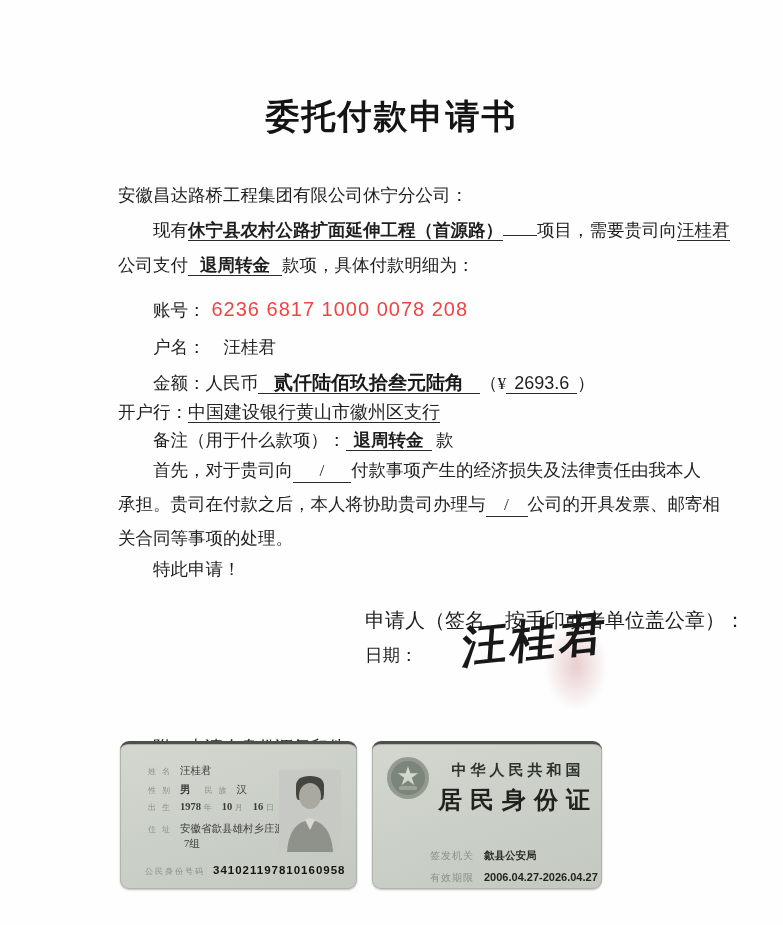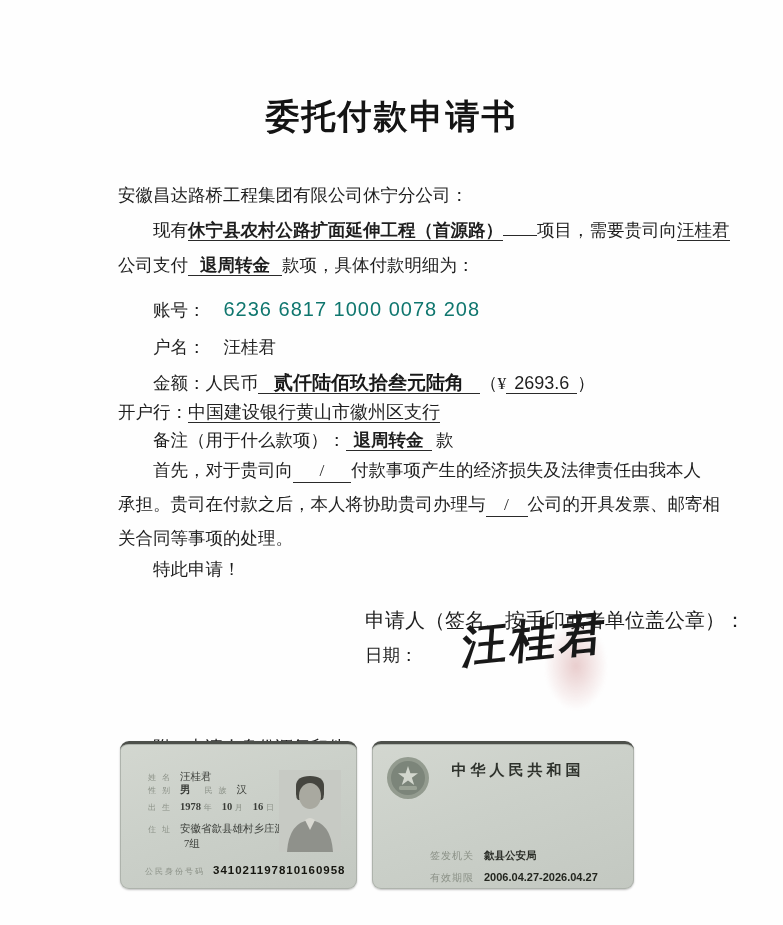--- a/index.html
+++ b/index.html
@@ -19,21 +19,21 @@
   .blank-sm{display:inline-block;width:34px;}
   .blank-slash{display:inline-block;min-width:58px;text-align:center;}
   .blank-slash2{display:inline-block;min-width:42px;text-align:center;}
   .pad{padding:0 12px;}
   .pad-sm{padding:0 8px;}
 
   .salutation{top:184px;left:118px;}
   .p-intro1{top:219px;left:153px;}
   .p-intro2{top:254px;left:118px;}
   .f-account{top:296px;left:153px;}
-  .acct-num{font-size:20px;letter-spacing:1px;color:#0f766e;margin-left:18px;}
+  .acct-num{font-size:20px;letter-spacing:1px;color:#ef4444;margin-left:6px;}
   .f-holder{top:336px;left:153px;}
   .holder-name{margin-left:18px;}
   .f-amount{top:371px;left:153px;}
   .amount-words{font-size:19px;padding:0 16px;color:#191919;}
   .amount-num{font-size:18px;padding:0 8px;}
   .f-bank{top:401px;left:118px;}
   .bank-name{font-size:18px;}
   .f-remark{top:429px;left:153px;}
   .st1{top:459px;left:153px;}
   .st2{top:493px;left:118px;}
@@ -55,26 +55,26 @@
   }
 
   
   .card{
     position:absolute;top:741px;height:148px;border-radius:9px;
     background:linear-gradient(160deg,#d3d7d0 0%,#cbd0c9 45%,#c3c8c1 100%);
     box-shadow:0 0 0 1px #aeb3ac inset,0 1px 2px rgba(0,0,0,.25);
     border-top:3px solid #4d504b;box-sizing:border-box;
   }
   .card-front{left:120px;width:237px;}
-  .card-back{left:372px;width:262px;}
+  .card-back{left:372px;width:230px;}
   .cf-row{position:absolute;left:28px;font-size:10.5px;color:#3a3d38;white-space:nowrap;}
   .cf-label{color:#8b9187;font-size:8px;letter-spacing:2px;margin-right:8px;}
   .cf-gap{display:inline-block;width:14px;}
   .cf-bold{font-weight:bold;}
-  .r-name{top:26px;}
+  .r-name{top:20px;}
   .r-gender{top:39px;}
   .r-birth{top:57px;}
   .r-addr1{top:78px;}
   .r-addr2{top:93px;left:64px;}
   .r-idnum{top:120px;left:25px;}
   .idnum{font-weight:bold;font-size:11.5px;letter-spacing:1px;color:#15150f;font-family:"Liberation Sans","DejaVu Sans",sans-serif;}
   .cf-photo{position:absolute;right:16px;top:26px;width:62px;height:82px;}
 
   .emblem{position:absolute;left:14px;top:12px;width:44px;height:44px;}
   .cb-country{position:absolute;left:66px;top:17px;width:160px;text-align:center;
@@ -149,17 +149,18 @@
   <div class="card card-back">
     <div class="emblem">
       <svg width="44" height="44" viewBox="0 0 44 44">
         <circle cx="22" cy="22" r="21" fill="#939b8f"></circle>
         <circle cx="22" cy="22" r="17" fill="#7c857a"></circle>
         <polygon points="22,10 24.4,17.2 32,17.2 25.9,21.8 28.2,29 22,24.6 15.8,29 18.1,21.8 12,17.2 19.6,17.2" fill="#d3d7ce"></polygon>
         <rect x="13" y="30" width="18" height="4" rx="1.5" fill="#9aa295"></rect>
       </svg>
     </div>
     <div class="cb-country">中华人民共和国</div>
+    <div class="cb-title">居民身份证</div>
     <div class="cb-row cb-issuer"><span class="cb-label">签发机关</span><span class="cb-val">歙县公安局</span></div>
     <div class="cb-row cb-valid"><span class="cb-label">有效期限</span><span class="cb-dates">2006.04.27-2026.04.27</span></div>
   </div>
 
 </div>
 
 </body></html>

